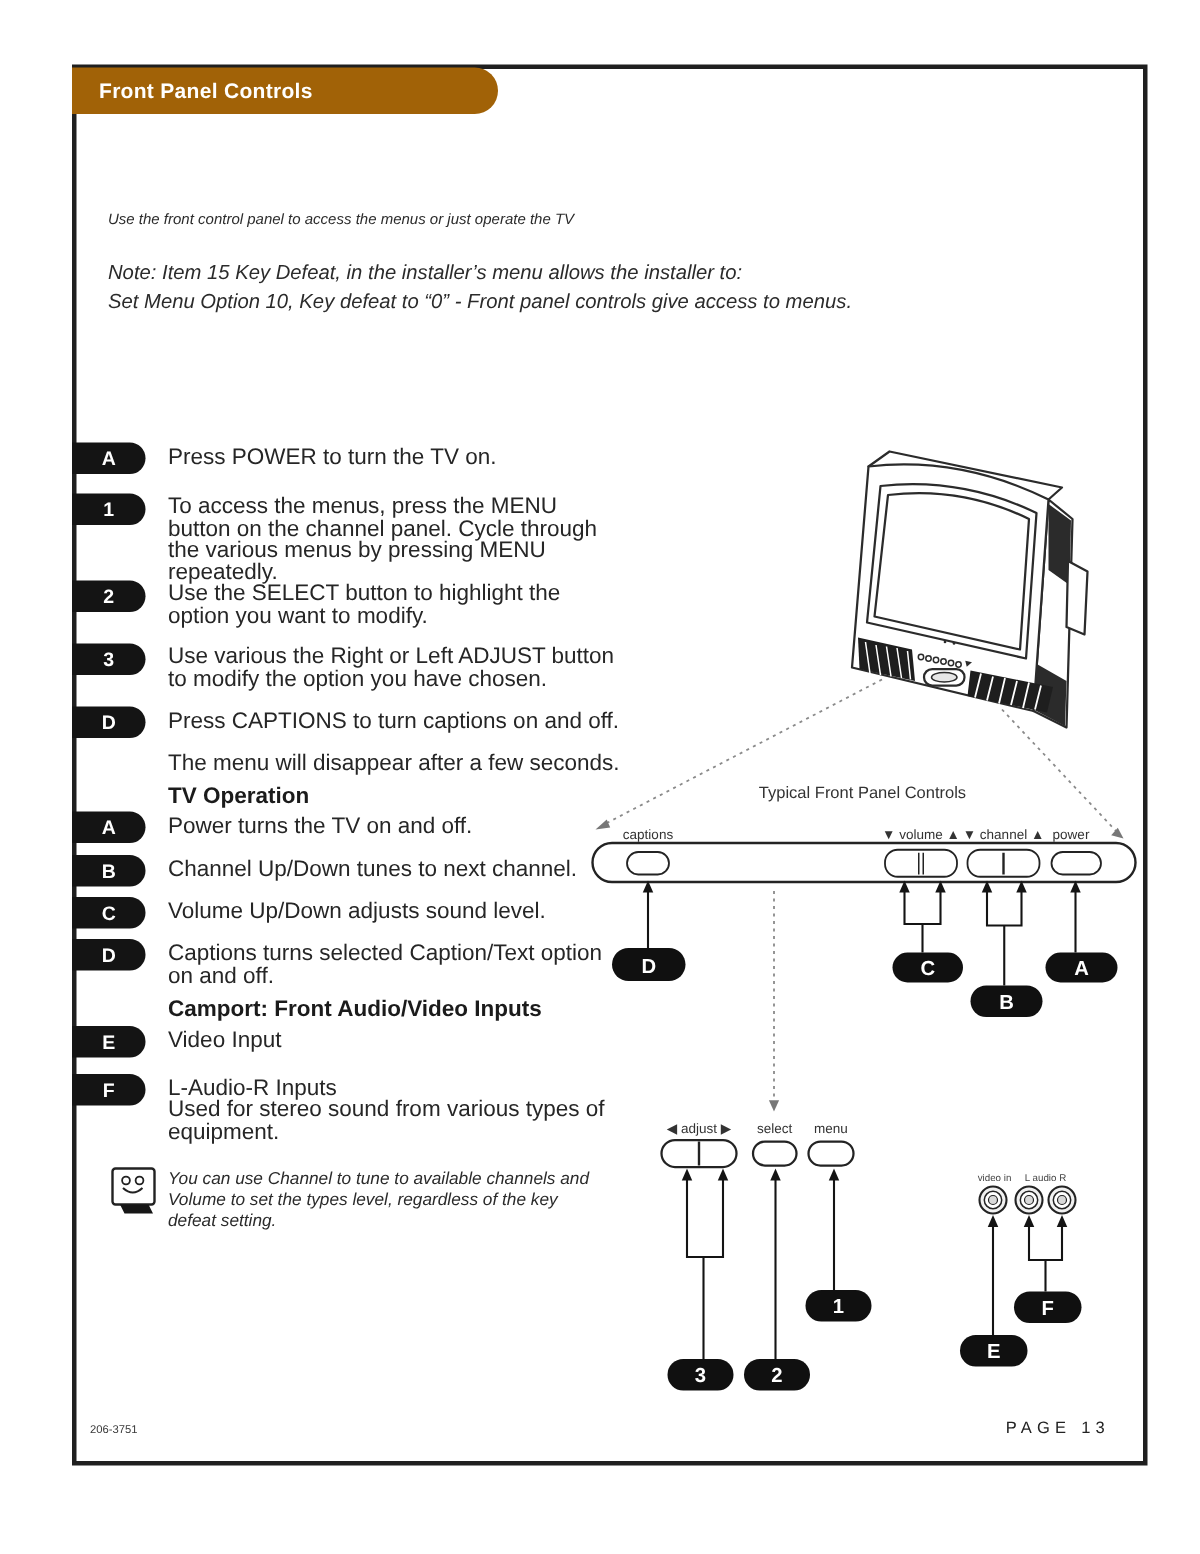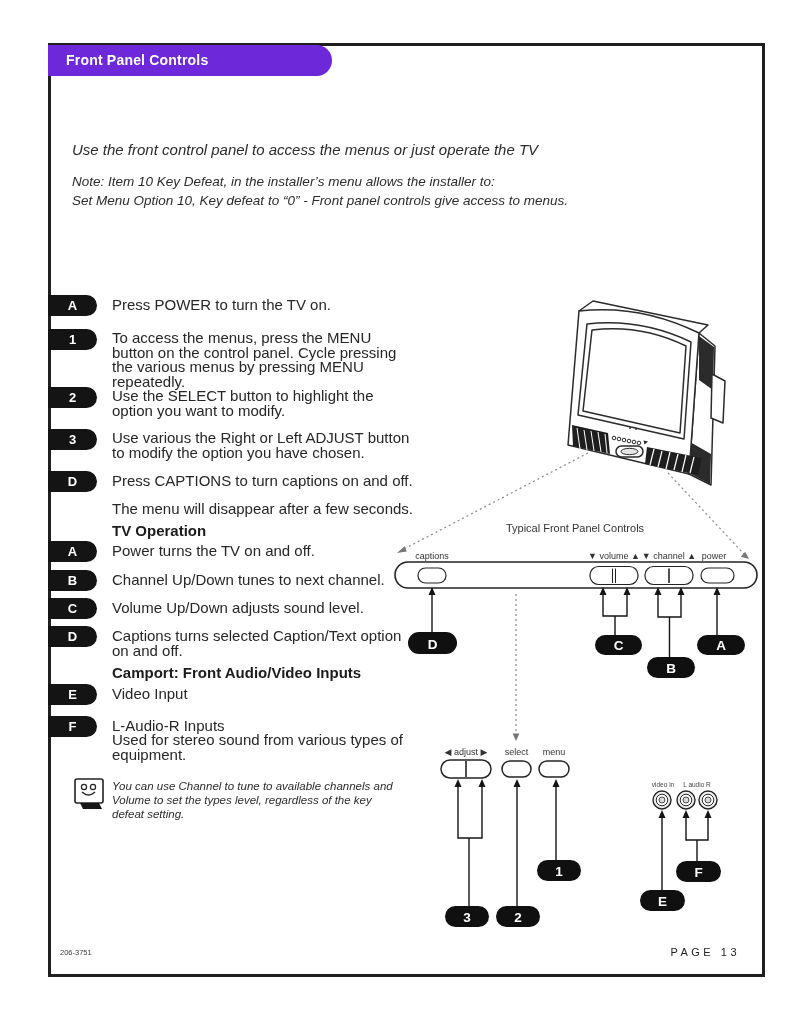--- a/index.html
+++ b/index.html
@@ -7,26 +7,26 @@
     width:800px;height:1036px;position:relative;background:#ffffff;
     font-family:"Liberation Sans","DejaVu Sans",sans-serif;color:#262626;
     overflow:hidden;
   }
   .abs{position:absolute;}
   .frame{
     left:48px;top:43px;width:717px;height:934px;
     border:3px solid #1f1f1f;box-sizing:border-box;background:#fff;
   }
   .title-tab{
-    left:48px;top:45px;width:284px;height:31px;background:#6d28d9;
+    left:48px;top:45px;width:284px;height:31px;background:#a16207;
     border-radius:0 16px 16px 0;color:#fff;font-weight:bold;font-size:14px;
     line-height:31px;padding-left:18px;box-sizing:border-box;letter-spacing:.2px;
   }
   .italic-text{font-style:italic;color:#2b2b2b;}
-  .intro-line{left:72px;width:600px;font-size:15px;}
+  .intro-line{left:72px;width:600px;font-size:10px;}
   .note-block{left:72px;top:172px;width:620px;font-size:13.5px;line-height:19px;}
   .badge-left{
     left:48px;width:49px;height:21px;background:#141414;border-radius:0 11px 11px 0;
     color:#fff;font-weight:bold;font-size:13px;text-align:center;line-height:21px;
   }
   .row-text{left:112px;width:302px;font-size:15px;line-height:14.5px;color:#262626;}
   .heading{left:112px;font-size:15px;font-weight:bold;color:#1b1b1b;}
   .tip-text{left:112px;width:292px;font-size:11.5px;line-height:14px;}
   .doc-number{left:60px;top:948px;font-size:7.5px;color:#3a3a3a;}
   .page-number{left:600px;top:946px;width:140px;text-align:right;font-size:11px;letter-spacing:3.5px;color:#222;}
@@ -38,29 +38,29 @@
 </style>
 </head>
 <body>
 
 <div class="abs frame"></div>
 
 <div class="abs title-tab">Front Panel Controls</div>
 
 <div class="abs intro-line italic-text" style="top:141px">Use the front control panel to access the menus or just operate the TV</div>
 <div class="abs note-block italic-text">
-  <div>Note: Item 10 Key Defeat, in the installer’s menu allows the installer to:</div>
+  <div>Note: Item 15 Key Defeat, in the installer’s menu allows the installer to:</div>
   <div>Set Menu Option 10, Key defeat to “0” - Front panel controls give access to menus.</div>
 </div>
 
 <div class="abs badge-left" style="top:295px">A</div>
 <div class="abs row-text" style="top:298px">Press POWER to turn the TV on.</div>
 
 <div class="abs badge-left" style="top:329px">1</div>
-<div class="abs row-text" style="top:331px">To access the menus, press the MENU button on the control panel. Cycle pressing the various menus by pressing MENU repeatedly.</div>
+<div class="abs row-text" style="top:331px">To access the menus, press the MENU button on the channel panel. Cycle through the various menus by pressing MENU repeatedly.</div>
 
 <div class="abs badge-left" style="top:387px">2</div>
 <div class="abs row-text" style="top:389px">Use the SELECT button to highlight the option you want to modify.</div>
 
 <div class="abs badge-left" style="top:429px">3</div>
 <div class="abs row-text" style="top:431px">Use various the Right or Left ADJUST button to modify the option you have chosen.</div>
 
 <div class="abs badge-left" style="top:471px">D</div>
 <div class="abs row-text" style="top:474px">Press CAPTIONS to turn captions on and off.</div>
 

